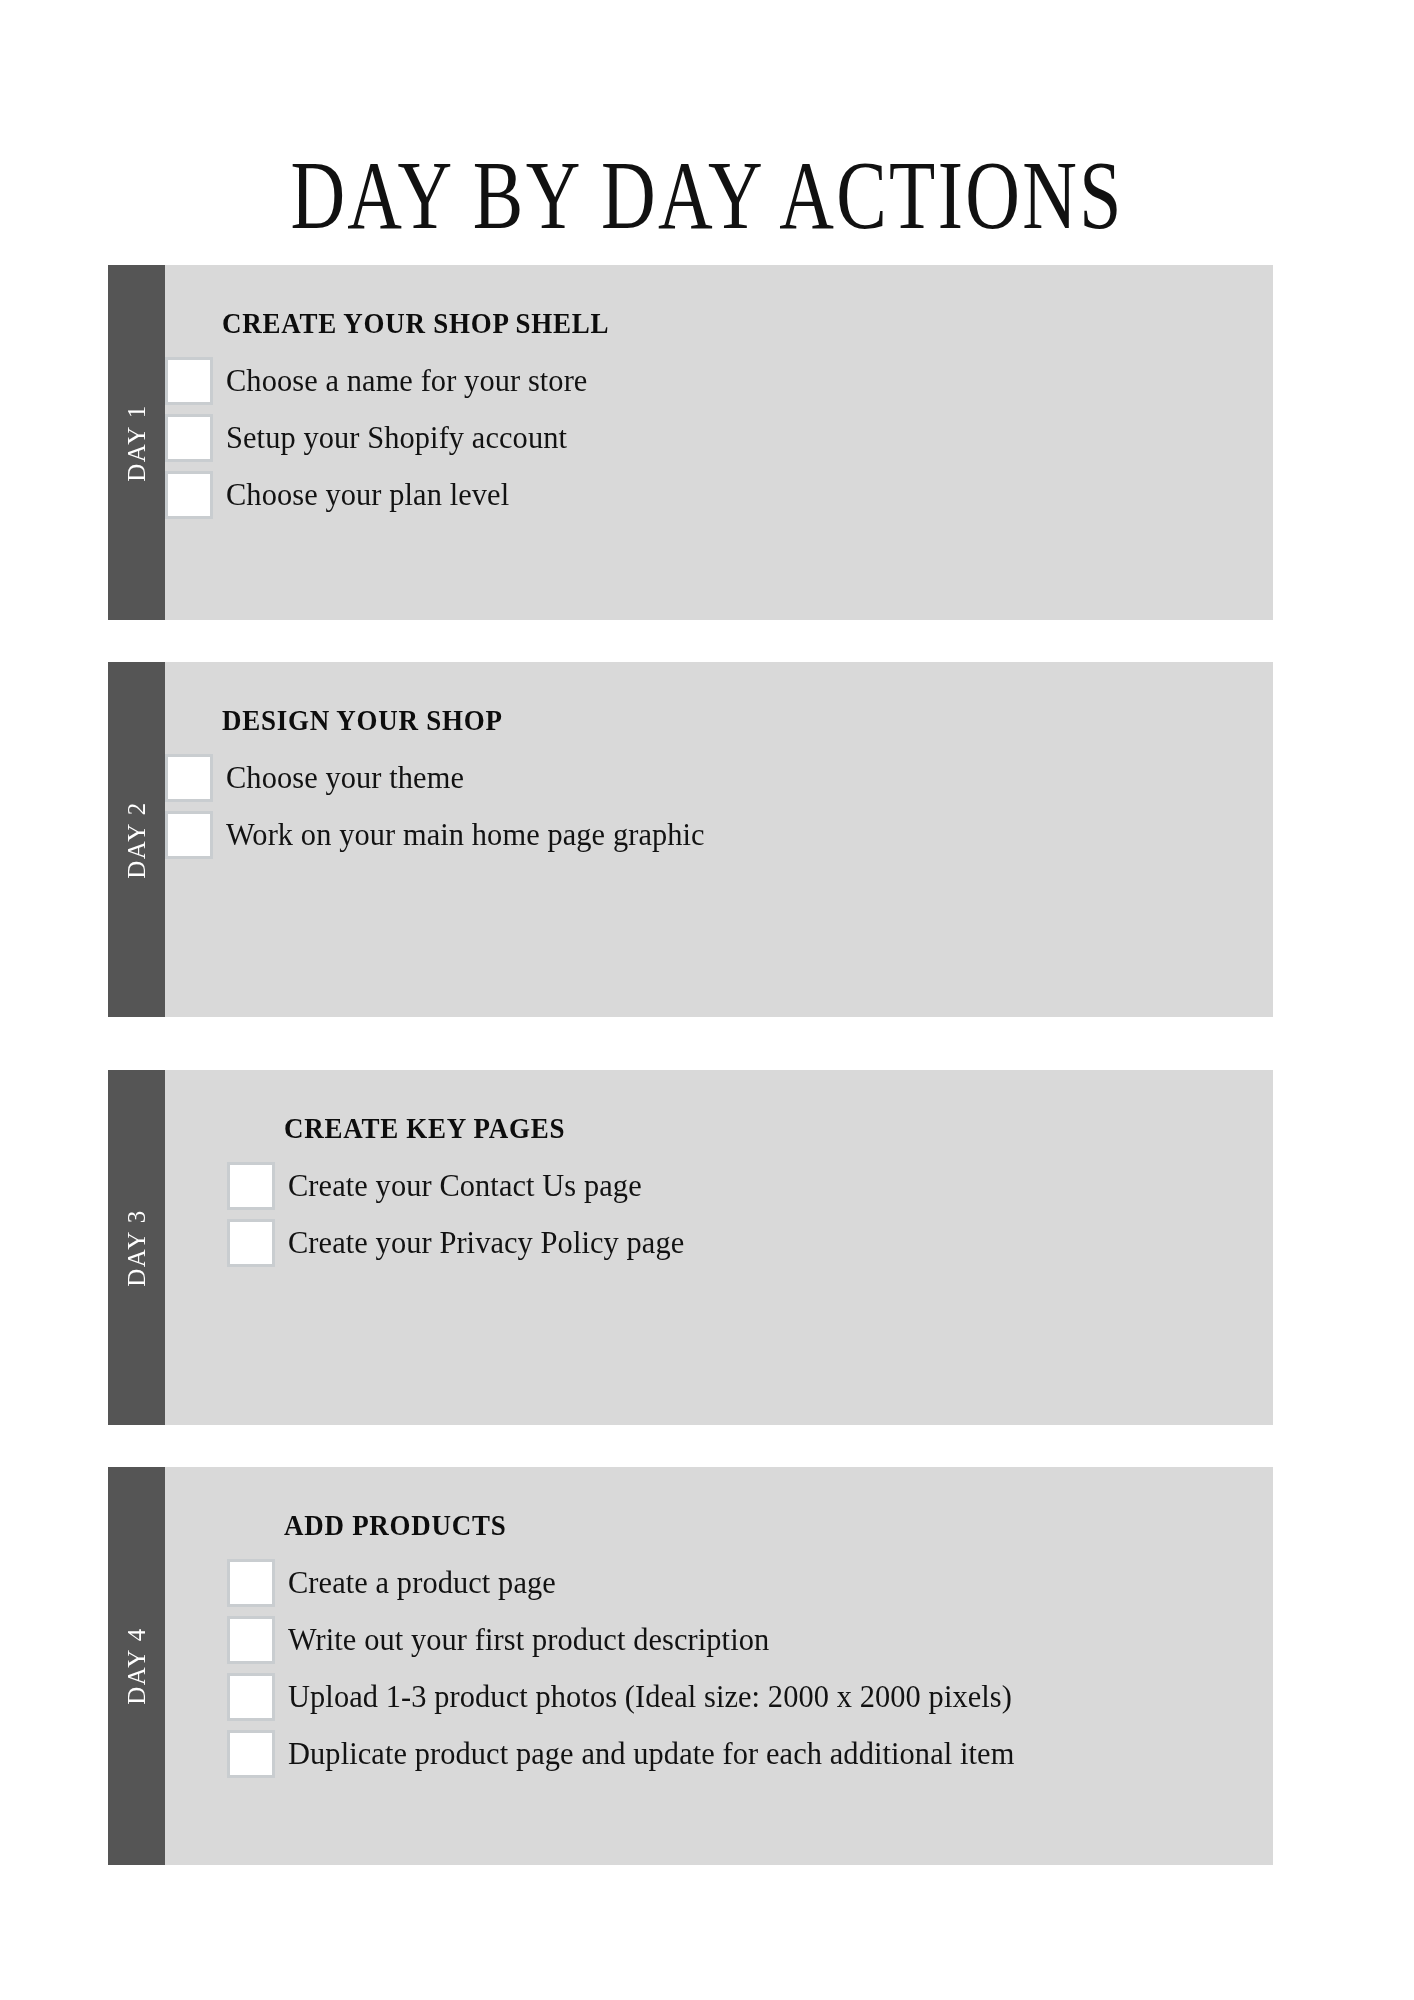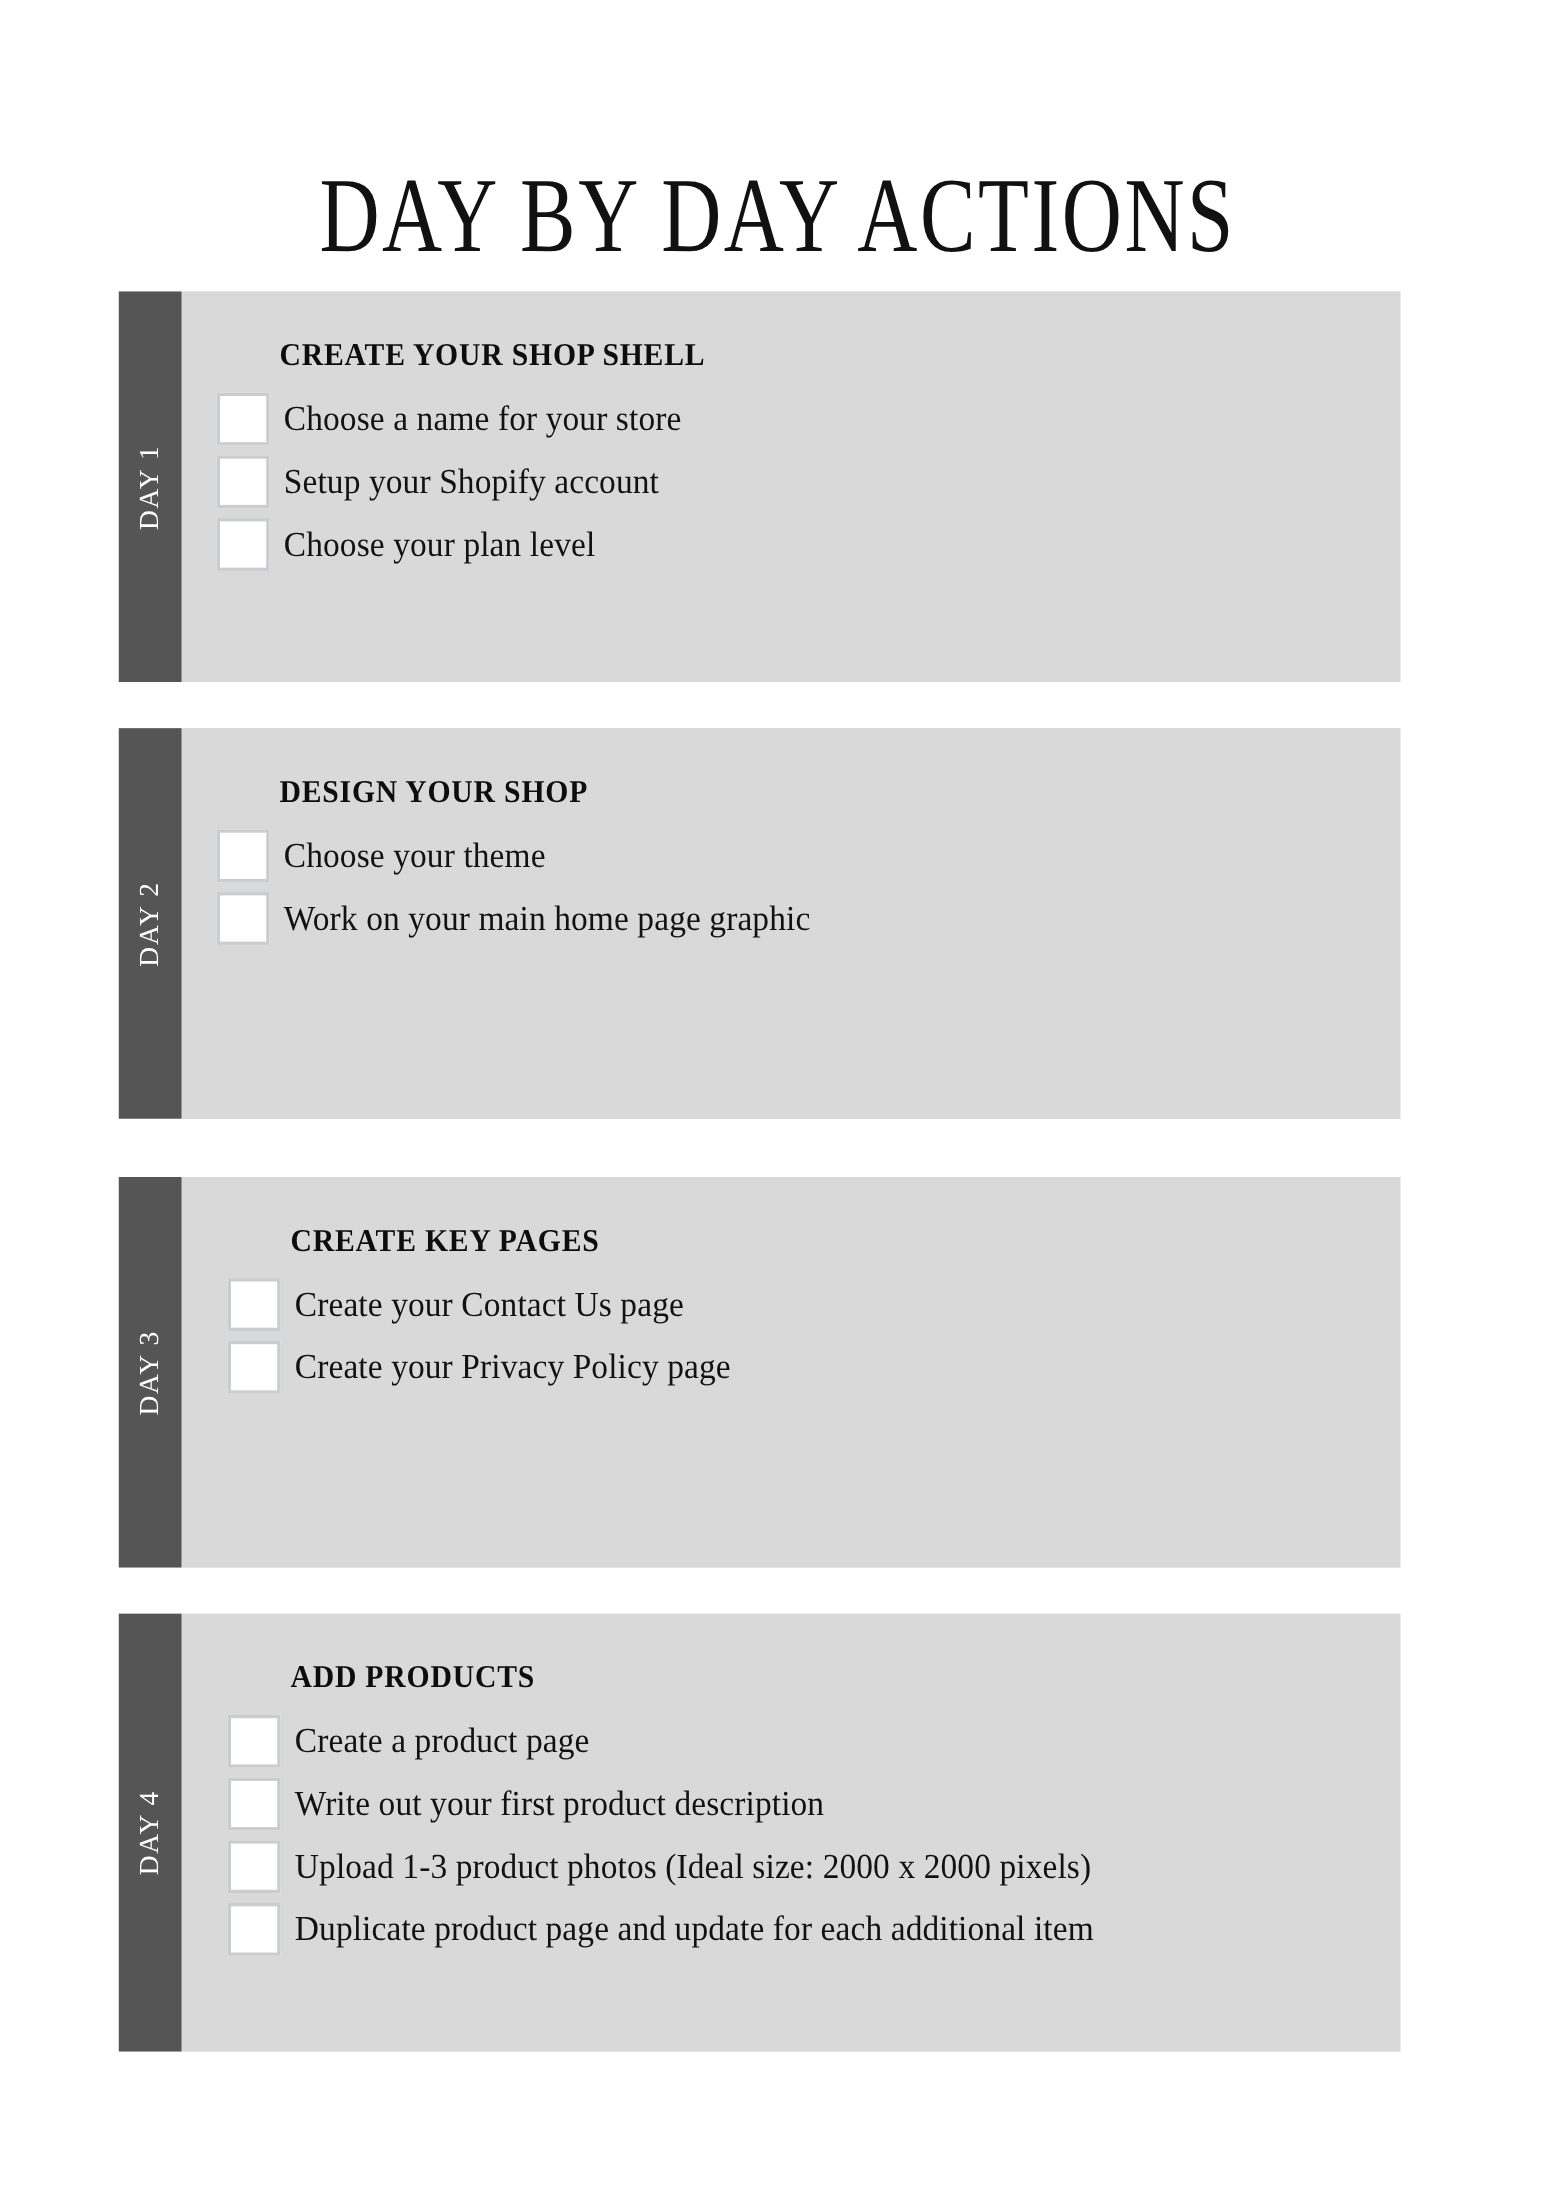--- a/index.html
+++ b/index.html
@@ -73,22 +73,22 @@
   }
 
   .day-body {
     flex: 1 1 auto;
     background: #d9d9d9;
     padding-top: 42px;
     padding-bottom: 30px;
     box-sizing: border-box;
   }
 
-  .day-body.indent-a { padding-left: 32px; }
-  .day-body.indent-b { padding-left: 42px; }
+  .day-body.indent-a { }
+  .day-body.indent-b { padding-left: 42px; margin-left: 20px; }
 
   .section-heading {
     font-family: "Liberation Serif", "DejaVu Serif", serif;
     font-size: 29px;
     font-weight: 700;
     letter-spacing: 0.8px;
     color: #0d0d0d;
     margin: 0 0 12px 57px;
     transform: scaleX(0.93);
     transform-origin: 0 50%;

